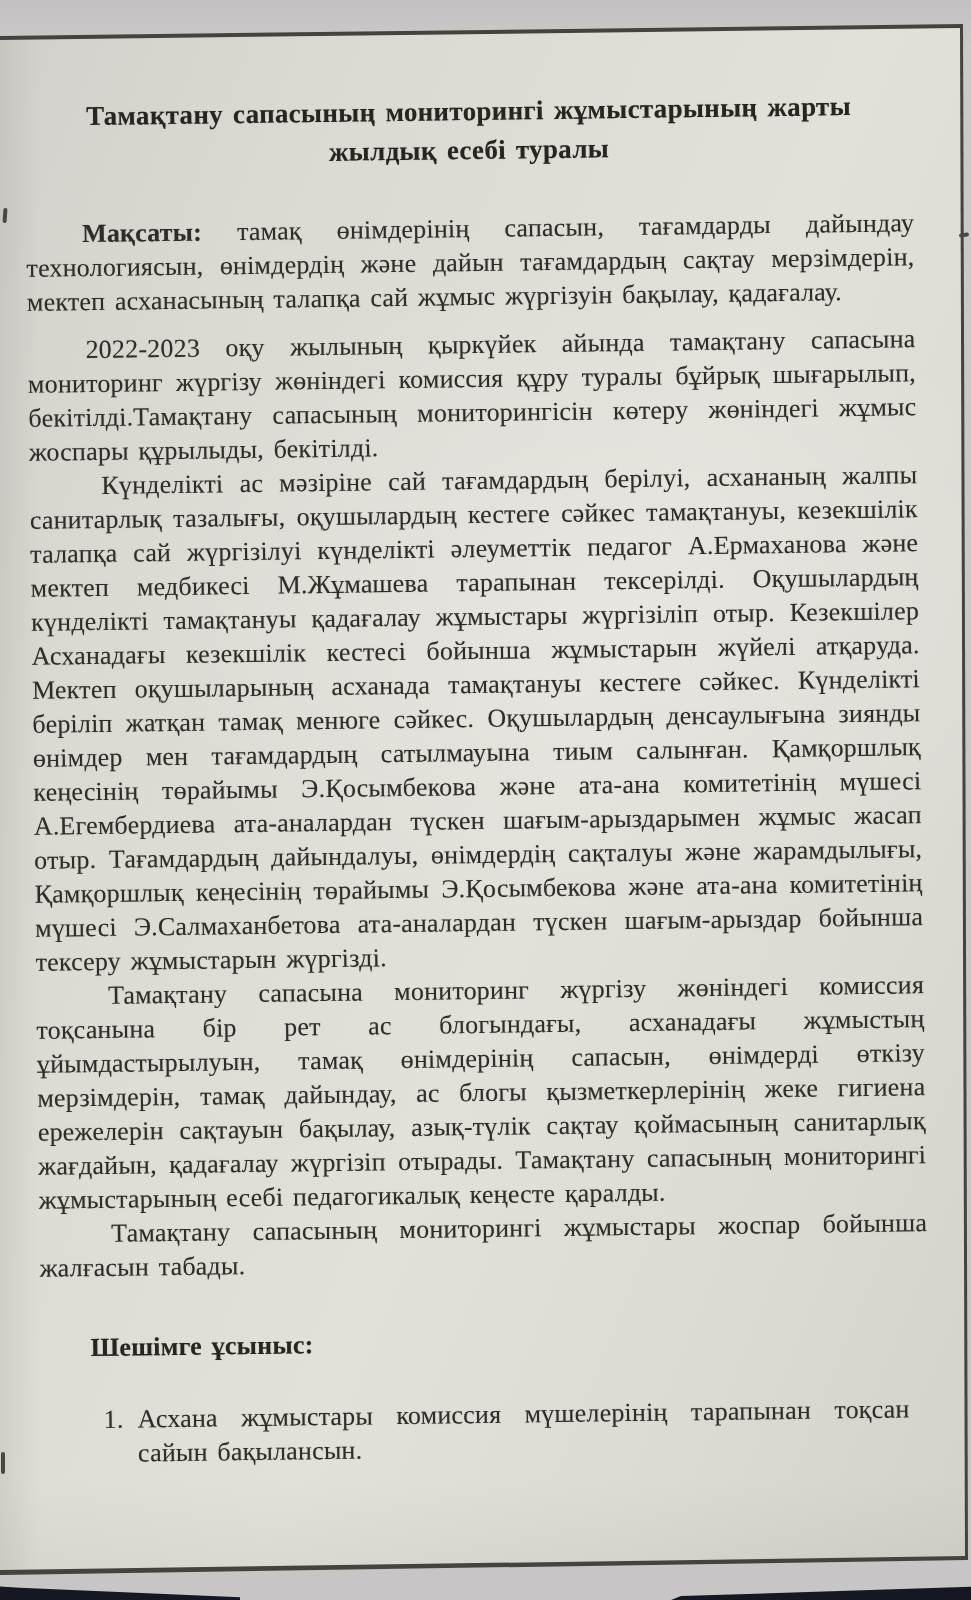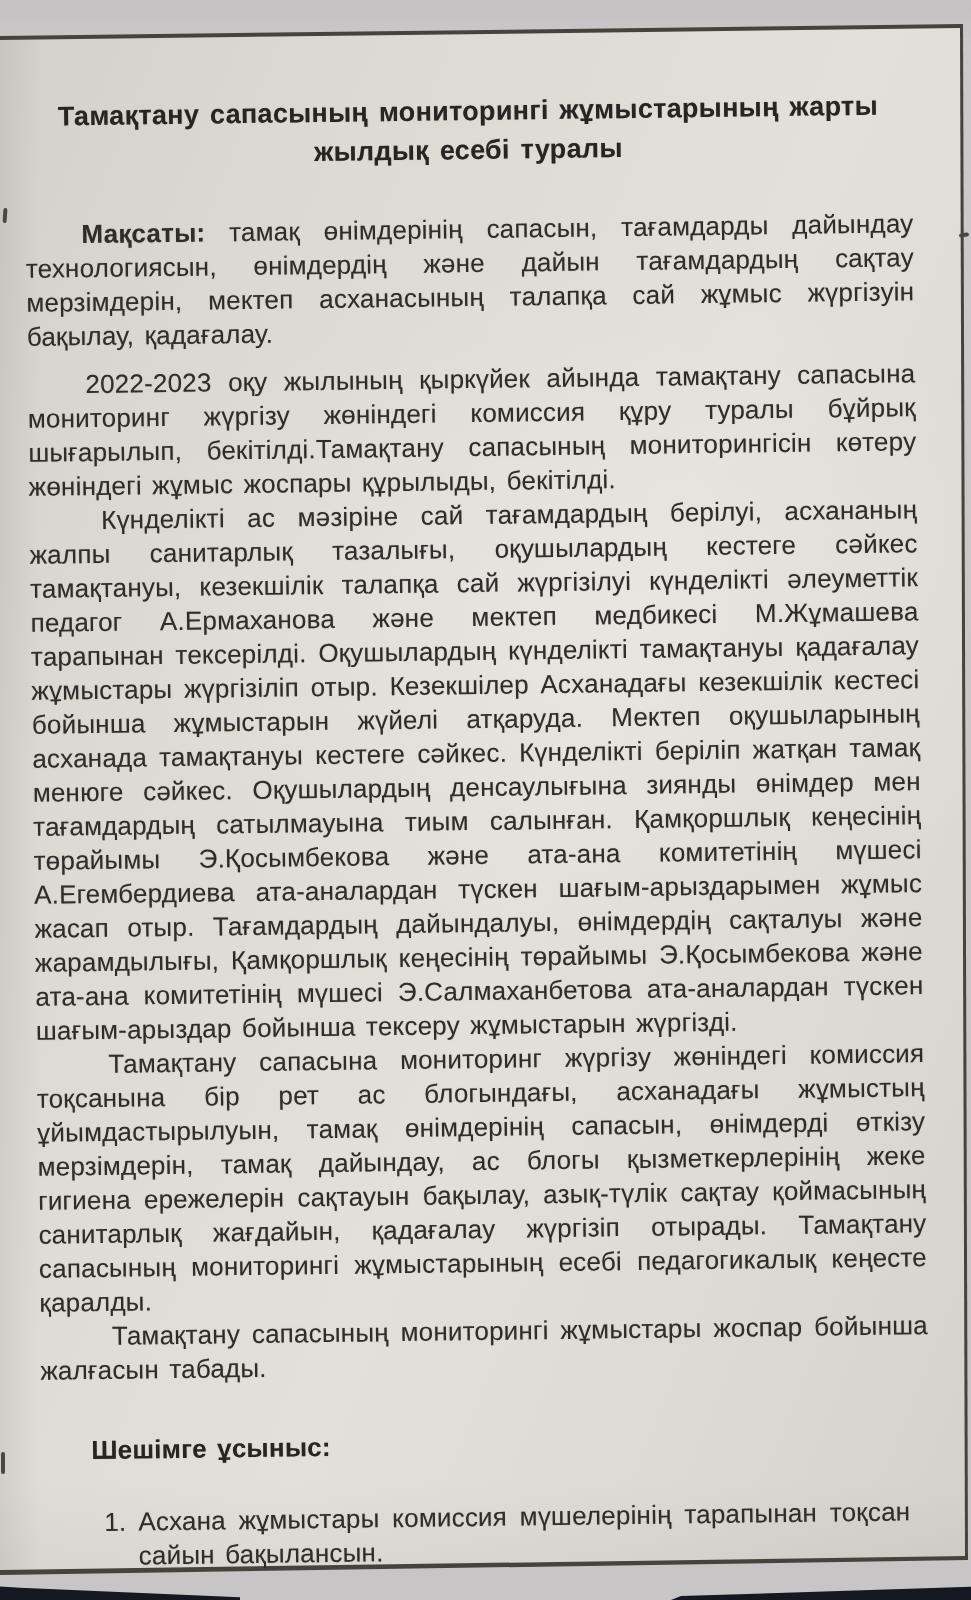--- a/index.html
+++ b/index.html
@@ -1,20 +1,20 @@
 <!DOCTYPE html>
 <html><head>
 <meta charset="utf-8">
 <style>
   html,body { margin:0; padding:0; background:#8f8e90; }
   .photo {
     position:relative; width:971px; height:1600px; margin:0 auto;
     background:linear-gradient(180deg,#c3c1c2 0%,#cbc9ca 3%,#c7c5c6 100%);
     overflow:hidden;
-    font-family:Liberation Sans, sans-serif;
+    font-family:Liberation Serif, serif;
   }
   
   .paper-edge {
     position:absolute; inset:0; background:#45433c;
     clip-path:polygon(0 36px, 963px 24px, 968px 1560px, 0 1575px);
   }
   
   .paper {
     position:absolute; inset:0;
     background:linear-gradient(112deg,#d2d0ca 0%,#dbd9d2 22%,#e2e0d9 55%,#dcdad3 78%,#d3d1ca 100%);

